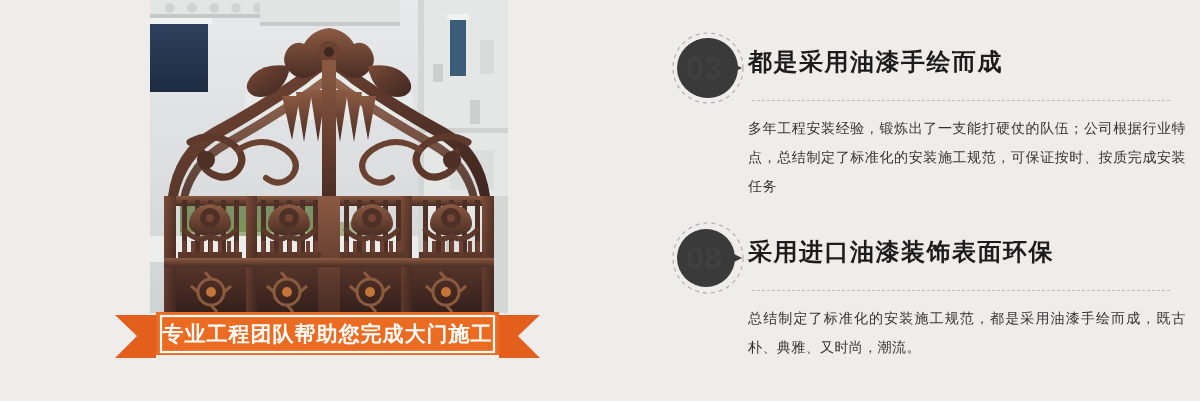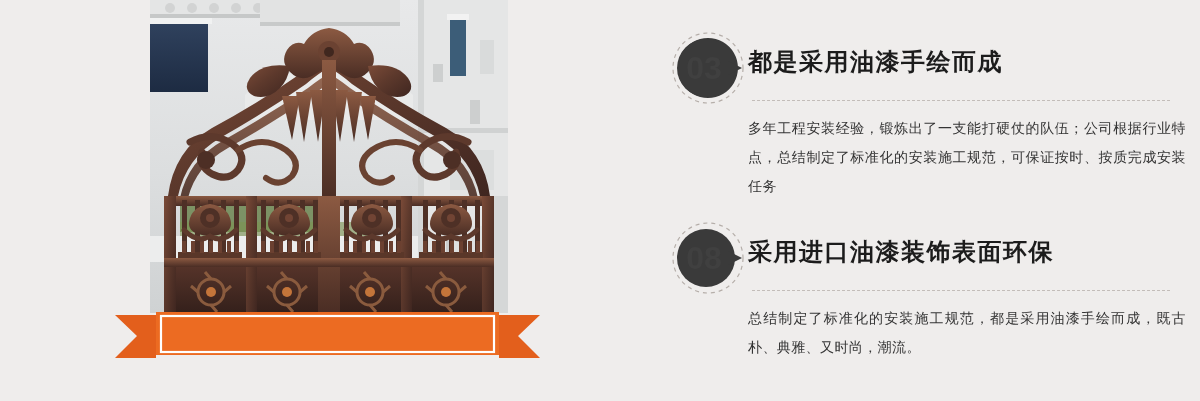--- a/index.html
+++ b/index.html
@@ -328,20 +328,21 @@
       <path d="M425 3 L377 3 L377 46 L425 46 L403 24 Z" fill="#e35f1c"></path>
 
       <rect x="41" y="38" width="44" height="10" fill="#efedec"></rect>
       <rect x="340" y="38" width="44" height="10" fill="#efedec"></rect>
 
       <rect x="41" y="0" width="343" height="43" fill="#ec6b22"></rect>
 
       <rect x="46" y="4" width="333" height="36" fill="none" stroke="#ffffff" stroke-width="2.2"></rect>
     </svg>
   </div>
+  <div class="ribbon-text">专业工程团队帮助您完成大门施工</div>
 
   <div class="features">
 
     <div class="feature f1">
       <div class="badge">
         <svg class="badge-svg" viewBox="0 0 76 76">
           <circle cx="38" cy="38" r="35" fill="none" stroke="#b5aea9" stroke-width="1.2" stroke-dasharray="4 4"></circle>
           <path d="M38 8 A30 30 0 1 1 37.9 8 Z" fill="#3a3a3a"></path>
           <circle cx="36" cy="38" r="29" fill="#3a3a3a"></circle>
           <path d="M58 31 L72 38 L58 45 Z" fill="#3a3a3a"></path>

